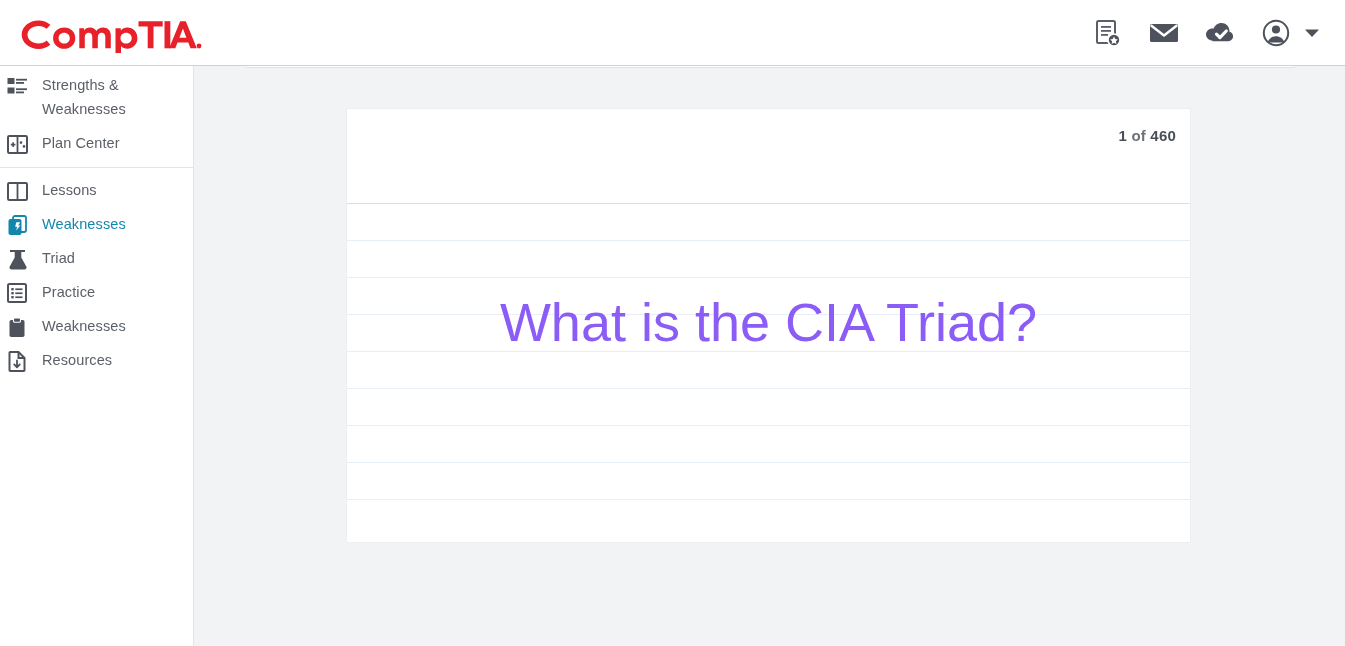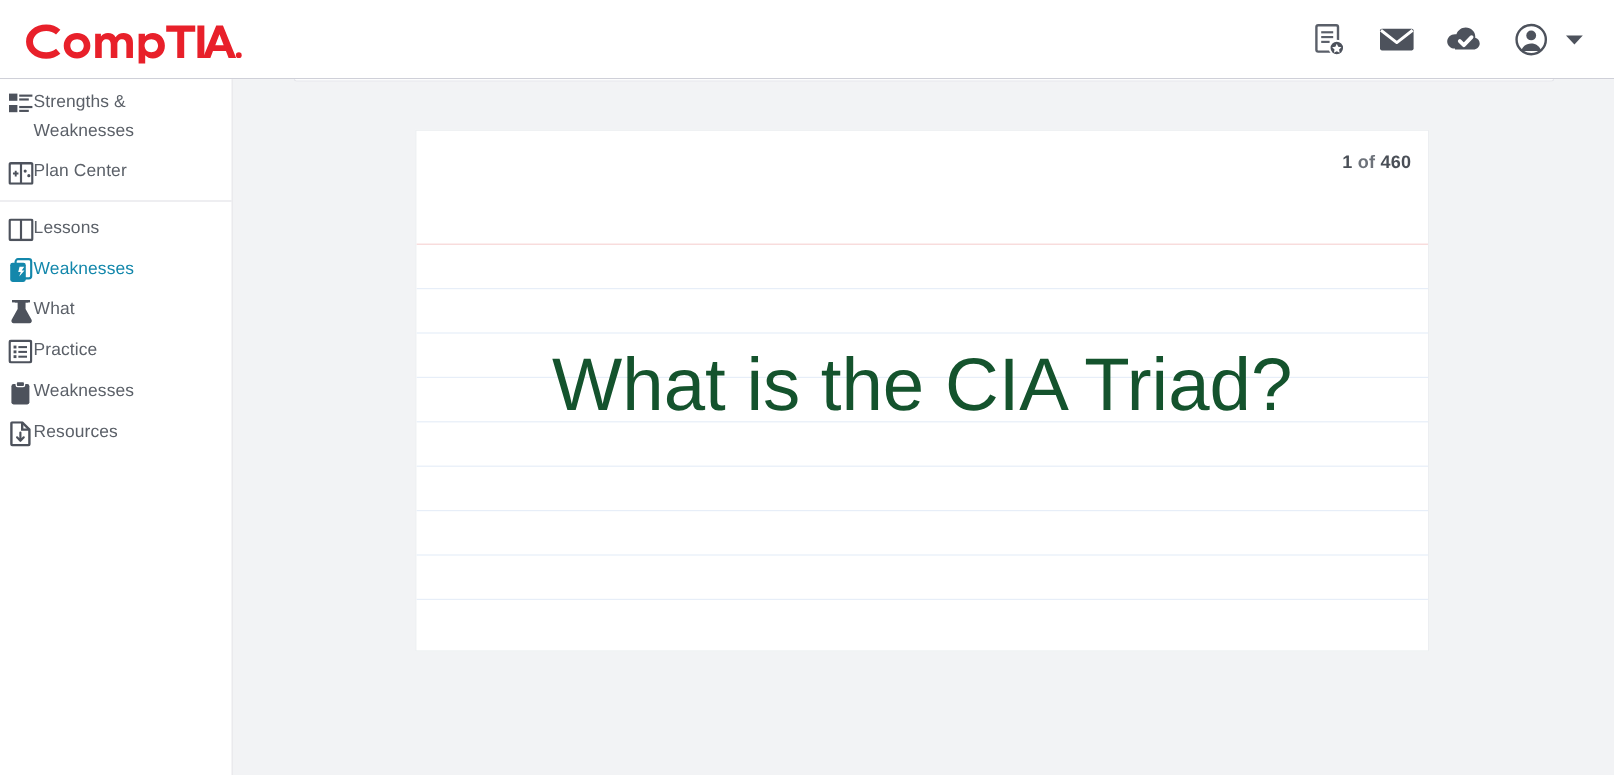--- a/index.html
+++ b/index.html
@@ -74,20 +74,21 @@
   .nav-icon {
     flex: 0 0 22px;
     width: 22px; height: 22px;
     margin-top: 2px;
     display: flex;
     align-items: center;
     justify-content: center;
   }
   .nav-icon svg { display: block; }
   .nav-label {
+    margin-left: 14px;
     font-size: 14.5px;
     line-height: 24px;
     color: #5b6068;
     font-family: "Liberation Sans", sans-serif;
     letter-spacing: .1px;
   }
   .nav-item.active .nav-label { color: #1387ab; }
   .nav-divider {
     height: 1px;
     background: #e3e3e8;
@@ -143,23 +144,23 @@
     height: 1px;
   }
   .rule.pink { background: #f7d4d4; }
   .rule.blue { background: #e7eef8; }
 
   .card-text {
     position: absolute;
     left: 0; right: 0;
     top: 186px;
     text-align: center;
-    font-size: 62px;
+    font-size: 54px;
     line-height: 54px;
-    color: #14532d;
+    color: #8b5cf6;
     z-index: 2;
     padding: 0 40px;
   }
 </style>
 </head>
 <body>
 
 <div class="app">
 
   <div class="header">
@@ -285,21 +286,21 @@
     </div>
 
 
     <div class="nav-item">
       <span class="nav-icon">
         <svg width="19" height="21" viewBox="0 0 19 21">
           <path d="M3.5 1h12v2h-2.2v5.4l5 9.1c.7 1.3-.2 2.9-1.7 2.9H3.4c-1.5 0-2.4-1.6-1.7-2.9l5-9.1V3H4.5z" fill="#4d525c"></path>
           <rect x="2" y="1" width="15" height="2" fill="#4d525c"></rect>
         </svg>
       </span>
-      <span class="nav-label">What</span>
+      <span class="nav-label">Triad</span>
     </div>
 
     <div class="nav-item">
       <span class="nav-icon">
         <svg width="20" height="20" viewBox="0 0 20 20">
           <rect x="1" y="1" width="18" height="18" rx="1.5" fill="none" stroke="#4d525c" stroke-width="2"></rect>
           <rect x="4.3" y="5" width="2.4" height="2.4" fill="#4d525c"></rect>
           <rect x="8.3" y="5.4" width="7.2" height="1.7" fill="#4d525c"></rect>
           <rect x="4.3" y="9" width="2.4" height="2.4" fill="#4d525c"></rect>
           <rect x="8.3" y="9.4" width="7.2" height="1.7" fill="#4d525c"></rect>

